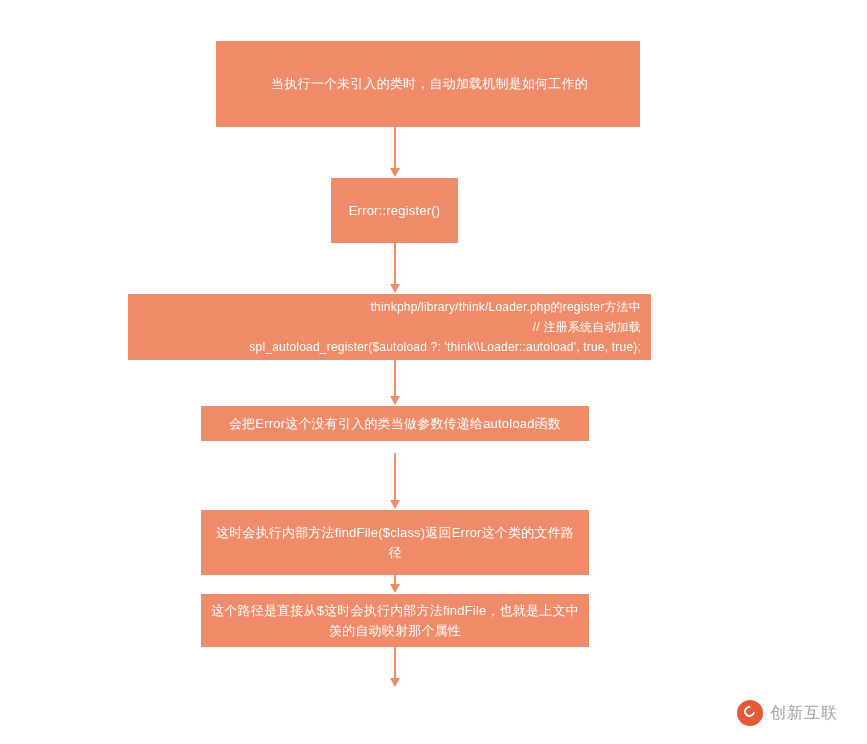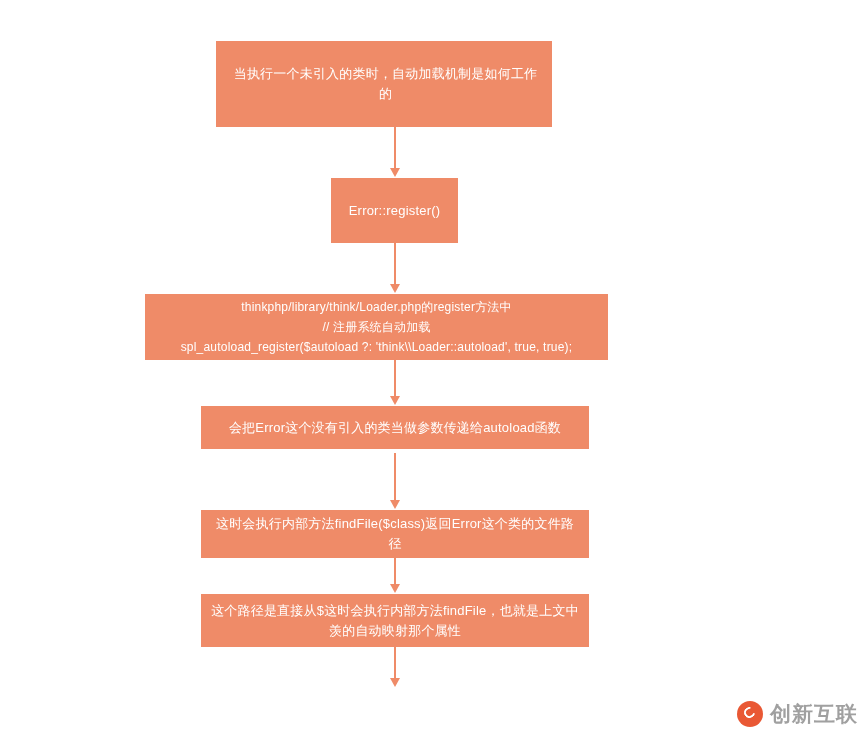--- a/index.html
+++ b/index.html
@@ -80,64 +80,64 @@
     width: 11px;
     height: 11px;
     border: 2px solid #ffffff;
     border-radius: 50%;
     border-right-color: transparent;
     transform: rotate(-35deg);
     box-sizing: border-box;
   }
   .wm-text {
     color: #9b9b9b;
-    font-size: 21px;
-    font-weight: bold;
+    font-size: 16px;
+    font-weight: normal;
     letter-spacing: 1px;
     text-align: center;
   }
   .wm-url {
     position: absolute;
     color: #d0d0d0;
     font-size: 13px;
     letter-spacing: 0.3px;
   }
 </style>
 </head>
 <body>
 
 <div id="flow">
 
-  <div class="node" style="left:216px; top:41px; width:336px; height:86px;padding-left:13px;">
+  <div class="node" style="left:216px; top:41px; width:424px; height:86px;padding-left:13px;">
     <span class="inner">当执行一个未引入的类时，自动加载机制是如何工作的</span>
   </div>
 
   <div class="arrow" style="left:394px; top:127px; height:42px;"></div>
 
   <div class="node" style="left:331px; top:178px; width:127px; height:65px;text-align:center;">
     <span class="inner">Error::register()</span>
   </div>
 
   <div class="arrow" style="left:394px; top:243px; height:42px;"></div>
 
-  <div class="node small-text" style="left:145px; top:294px; width:463px; height:66px;">
+  <div class="node small-text" style="left:128px; top:294px; width:523px; height:66px;text-align:right;">
     <span class="inner">thinkphp/library/think/Loader.php的register方法中
 // 注册系统自动加载
 spl_autoload_register($autoload ?: 'think\\Loader::autoload', true, true);</span>
   </div>
 
   <div class="arrow" style="left:394px; top:360px; height:37px;"></div>
 
-  <div class="node" style="left:201px; top:406px; width:388px; height:43px;align-items:center;">
+  <div class="node" style="left:201px; top:406px; width:388px; height:35px;align-items:center;">
     <span class="inner">会把Error这个没有引入的类当做参数传递给autoload函数</span>
   </div>
 
   <div class="arrow" style="left:394px; top:453px; height:48px;"></div>
 
-  <div class="node" style="left:201px; top:510px; width:388px; height:48px;">
+  <div class="node" style="left:201px; top:510px; width:388px; height:65px;">
     <span class="inner">这时会执行内部方法findFile($class)返回Error这个类的文件路径</span>
   </div>
 
   <div class="arrow" style="left:394px; top:557px; height:28px;"></div>
 
   <div class="node" style="left:201px; top:594px; width:388px; height:53px;">
     <span class="inner">这个路径是直接从$这时会执行内部方法findFile，也就是上文中羡的自动映射那个属性</span>
   </div>
 
   <div class="arrow" style="left:394px; top:647px; height:32px;"></div>

